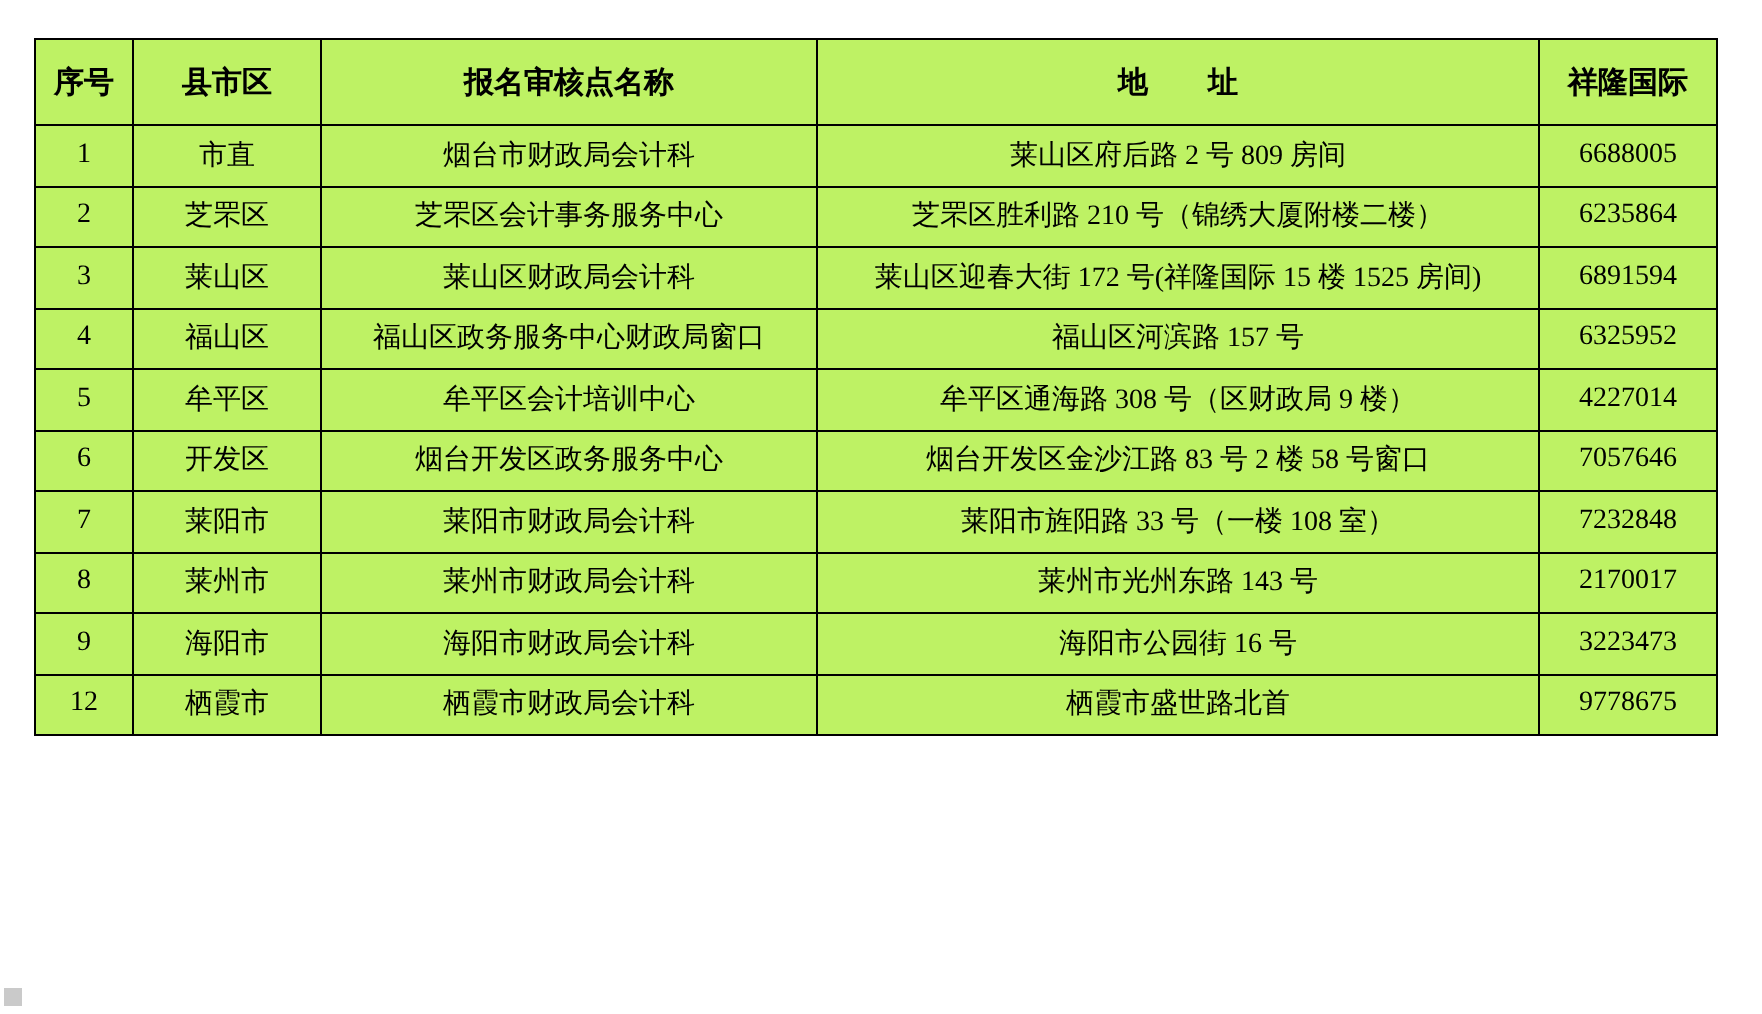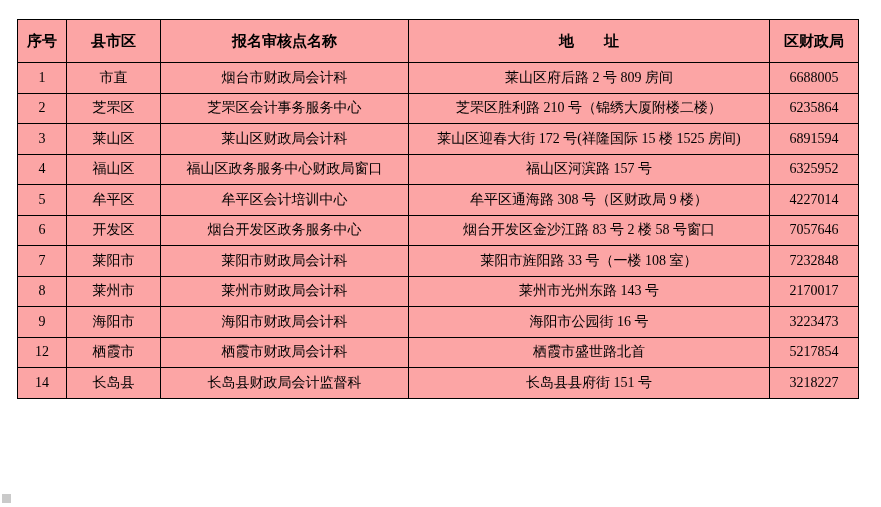--- a/index.html
+++ b/index.html
@@ -14,21 +14,21 @@
     overflow: hidden;
     font-family: "Liberation Serif", "DejaVu Serif", serif;
     color: #000000;
   }
   table.audit-table {
     position: absolute;
     left: 17px;
     top: 19px;
     border-collapse: collapse;
     table-layout: fixed;
-    background: #fca5a5;
+    background: #bef264;
   }
   .audit-table th,
   .audit-table td {
     border: 1px solid #000000;
     text-align: center;
     vertical-align: middle;
     padding: 0 2px;
     overflow: hidden;
     white-space: nowrap;
   }
@@ -66,21 +66,21 @@
     <col class="col-site">
     <col class="col-address">
     <col class="col-phone">
   </colgroup>
   <thead>
     <tr>
       <th>序号</th>
       <th>县市区</th>
       <th>报名审核点名称</th>
       <th>地　　址</th>
-      <th>区财政局</th>
+      <th>祥隆国际</th>
     </tr>
   </thead>
   <tbody>
       <tr>
     <td>1</td>
     <td>市直</td>
     <td>烟台市财政局会计科</td>
     <td>莱山区府后路 2 号 809 房间</td>
     <td>6688005</td>
   </tr>
@@ -138,25 +138,18 @@
     <td>海阳市</td>
     <td>海阳市财政局会计科</td>
     <td>海阳市公园街 16 号</td>
     <td>3223473</td>
   </tr>
       <tr>
     <td>12</td>
     <td>栖霞市</td>
     <td>栖霞市财政局会计科</td>
     <td>栖霞市盛世路北首</td>
-    <td>5217854</td>
-  </tr>
-      <tr>
-    <td>14</td>
-    <td>长岛县</td>
-    <td>长岛县财政局会计监督科</td>
-    <td>长岛县县府街 151 号</td>
-    <td>3218227</td>
+    <td>9778675</td>
   </tr>
     </tbody>
 </table>
 
 <div class="corner-handle" style="background: rgb(202, 202, 202);"></div>
 
 </body></html>

